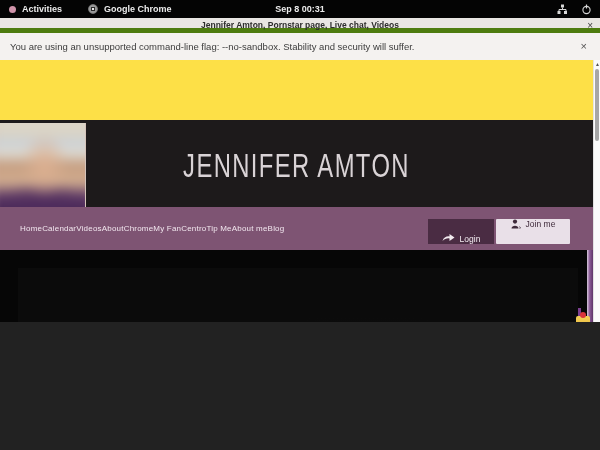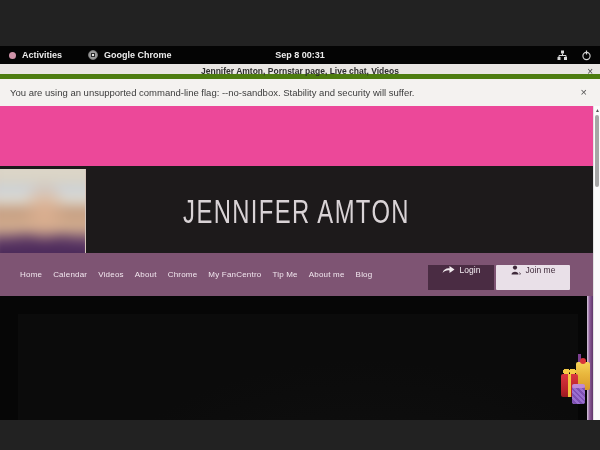--- a/index.html
+++ b/index.html
@@ -1,17 +1,17 @@
 <!DOCTYPE html>
 <html><head>
 <meta charset="utf-8">
 <style>
   html,body{margin:0;padding:0;background:#222;}
   *{box-sizing:border-box;font-family:"Liberation Sans",sans-serif;}
-  .screen{position:relative;width:600px;height:374px;overflow:hidden;background:#ec4899;margin-top:46px;}
+  .screen{position:relative;width:600px;height:322px;overflow:hidden;background:#fde047;}
 
   
   .topbar{position:absolute;left:0;top:0;width:600px;height:18px;background:#040404;color:#ececec;
           display:flex;align-items:center;font-size:9px;font-weight:bold;}
   .tb-left{display:flex;align-items:center;margin-left:9px;}
   .act-dot{width:7px;height:7px;border-radius:50%;background:#cf93a9;margin-right:6px;}
   .chrome-group{display:flex;align-items:center;margin-left:26px;}
   .chrome-ico{width:10px;height:10px;border-radius:50%;margin-right:6px;
       background:radial-gradient(circle at 50% 50%, #e9e9e9 0 18%, #2a2a2a 22% 38%, #9a9a9a 42% 100%);
       border:1px solid #777;}
@@ -47,25 +47,25 @@
         radial-gradient(60px 40px at 50% 86%, #4e2b5c 0%, rgba(78,43,92,0) 85%),
         linear-gradient(180deg,#ded8cb 0%,#d9d3c5 16%,#ccd1d6 24%,#dcd9d0 33%,#c69e81 44%,#d2ad8f 58%,#583564 72%,#432350 88%,#381d40 100%);}
   .site-title{position:absolute;left:0;right:0;top:26px;text-align:center;color:#d9d3d6;
               font-size:34px;font-weight:400;letter-spacing:2px;transform:scaleX(.7);transform-origin:50% 50%;}
   .carousel-dots{position:absolute;right:24px;top:89px;display:flex;gap:8px;}
   .dot{width:5px;height:5px;border-radius:50%;background:#4a4648;cursor:pointer;}
   .dot.active{background:#ececec;}
 
   
   .mainnav{position:absolute;left:0;top:207px;width:593px;height:43px;background:#7e5473;}
-  .nav-items{position:absolute;left:20px;top:0;height:100%;display:flex;align-items:center;gap:11px;
+  .nav-items{position:absolute;left:20px;top:0;height:100%;display:flex;align-items:center;gap:0;
              margin:0;padding:0;list-style:none;}
   .nav-items li{color:#f2e7ef;font-size:8px;letter-spacing:.2px;cursor:pointer;white-space:nowrap;}
   .login-btn{position:absolute;left:428px;top:12px;width:66px;height:25px;background:#4a2c43;
-             color:#f4edf2;font-size:8.5px;display:flex;align-items:flex-start;justify-content:center;gap:5px;cursor:pointer;}
+             color:#f4edf2;font-size:8.5px;display:flex;align-items:flex-end;justify-content:center;gap:5px;cursor:pointer;}
   .join-btn{position:absolute;left:496px;top:12px;width:74px;height:25px;background:#e9e0e8;border-radius:1px;
             color:#3f2a3a;font-size:8.5px;display:flex;align-items:flex-start;justify-content:center;gap:5px;cursor:pointer;}
 
   
   .content{position:absolute;left:0;top:250px;width:593px;height:200px;background:#060606;}
   .video-panel{position:absolute;left:18px;top:18px;width:560px;height:182px;background:#0b0b0b;
       background:
         radial-gradient(270px 150px at 62% 108%, #161616 0%, #0e0e0e 48%, rgba(10,10,10,0) 100%),
         radial-gradient(180px 120px at 40% 118%, #121212 0%, rgba(10,10,10,0) 90%),
         #0b0b0b;}

